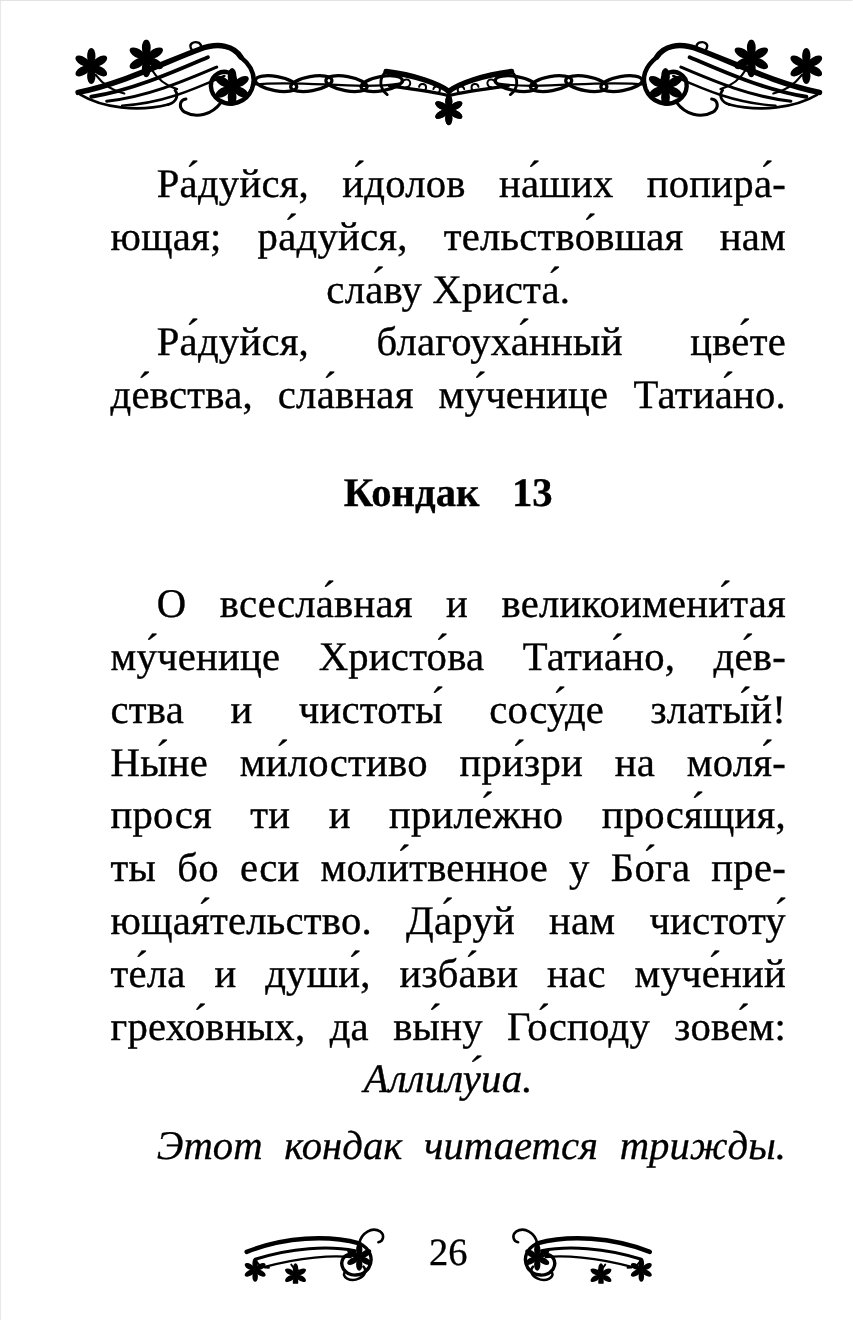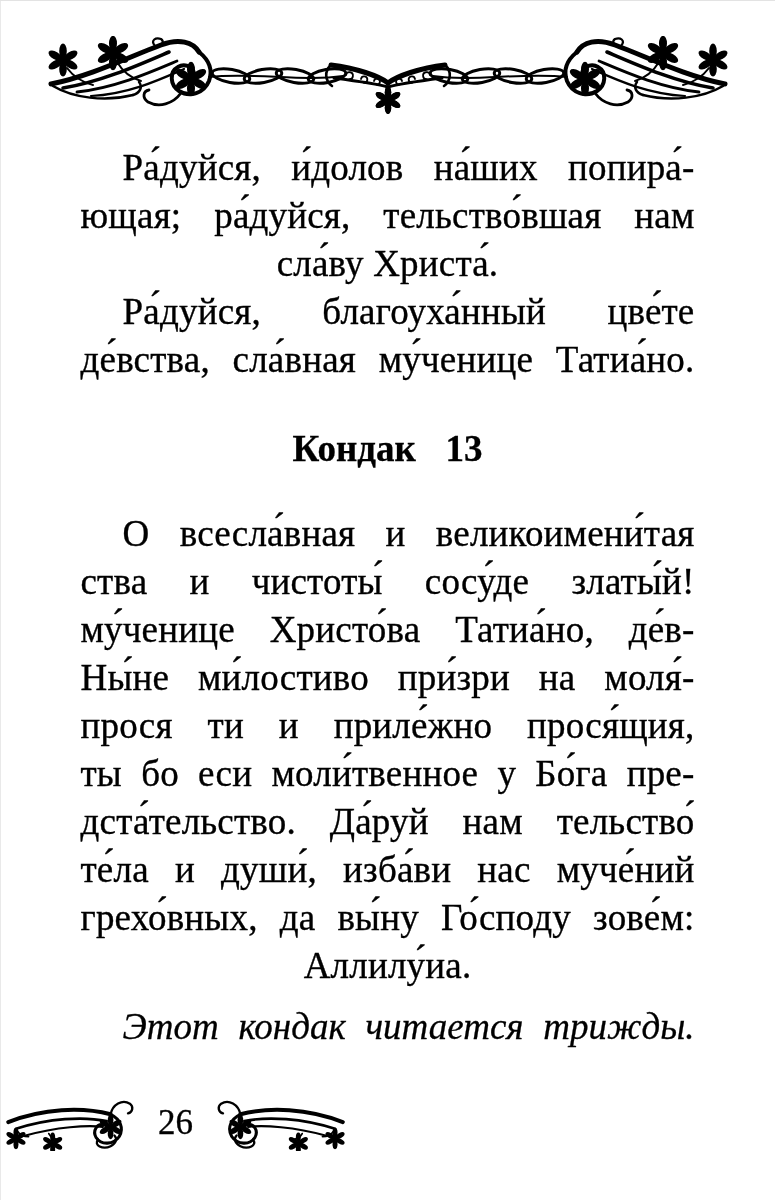--- a/index.html
+++ b/index.html
@@ -9,65 +9,67 @@
     font-family: "Liberation Serif", "DejaVu Serif", serif;
     color: #000000;
   }
   .page {
     position: relative;
     width: 775px; height: 1200px;
     padding-top: 36px;
     box-sizing: border-box;
     box-shadow: inset 0 1px 0 #e3e3e3, inset 1px 0 0 #e9e9e9;
     overflow: hidden;
+    padding-left: 40px;
   }
   .ornament-top {
     display: block;
     width: 690px; height: 84px;
     margin: 0 auto;
   }
   .text-block {
     width: 614px;
     margin: 24px auto 0;
     font-size: 37px;
     line-height: 48px;
     letter-spacing: 0.2px;
     -webkit-text-stroke: 0.35px currentColor;
   }
   .line { white-space: nowrap; }
   .jl { text-align: justify; text-align-last: justify; text-justify: inter-word; white-space: normal; }
   .indent { text-indent: 42px; }
   .left { text-align: center; }
-  .italic { }
+  .italic { font-style: italic; }
   .heading {
     text-align: center;
     font-weight: bold;
     font-size: 37px;
     line-height: 46px;
     word-spacing: 0.55em;
-    margin: 42px auto 38px;
+    margin: 42px auto 54px;
     width: 614px;
     -webkit-text-stroke: 0.3px currentColor;
   }
   .rubric {
     width: 614px;
     margin: 13px auto 0;
     font-size: 37px;
     line-height: 48px;
     font-style: italic;
     text-align: justify;
     text-align-last: justify;
     text-indent: 42px;
     -webkit-text-stroke: 0.3px currentColor;
   }
   .footer {
     margin-top: 44px;
     display: flex;
     align-items: center;
-    gap: 16px;
+    justify-content: center;
+    gap: 32px;
   }
   .orn-foot { display: block; width: 142px; height: 56px; }
   .page-number {
     font-size: 35px;
     line-height: 40px;
     -webkit-text-stroke: 0.3px currentColor;
   }
 </style>
 </head>
 <body>
@@ -145,26 +147,26 @@
       <div class="line jl indent">Ра́дуйся, благоуха́нный цве́те</div>
       <div class="line jl">де́вства, сла́вная му́ченице Татиа́но.</div>
     </div>
   </div>
 
   <div class="heading">Кондак 13</div>
 
   <div class="text-block">
     <div>
       <div class="line jl indent">О всесла́вная и великоимени́тая</div>
+      <div class="line jl">му́ченице Христо́ва Татиа́но, де́в-</div>
       <div class="line jl">ства и чистоты́ сосу́де златы́й!</div>
-      <div class="line jl">му́ченице Христо́ва Татиа́но, де́в-</div>
       <div class="line jl">Ны́не ми́лостиво при́зри на моля́-</div>
       <div class="line jl">прося ти и приле́жно прося́щия,</div>
       <div class="line jl">ты бо еси моли́твенное у Бо́га пре-</div>
-      <div class="line jl">дста́тельство. Да́руй нам тельство́</div>
+      <div class="line jl">ющая́тельство. Да́руй нам чистоту́</div>
       <div class="line jl">те́ла и души́, изба́ви нас муче́ний</div>
       <div class="line jl">грехо́вных, да вы́ну Го́споду зове́м:</div>
       <div class="line left italic">Аллилу́иа.</div>
     </div>
   </div>
 
   <div class="rubric">Этот кондак читается трижды.</div>
 
   <div class="footer">
     <svg class="orn-foot" viewBox="0 0 142 58" aria-hidden="true">

